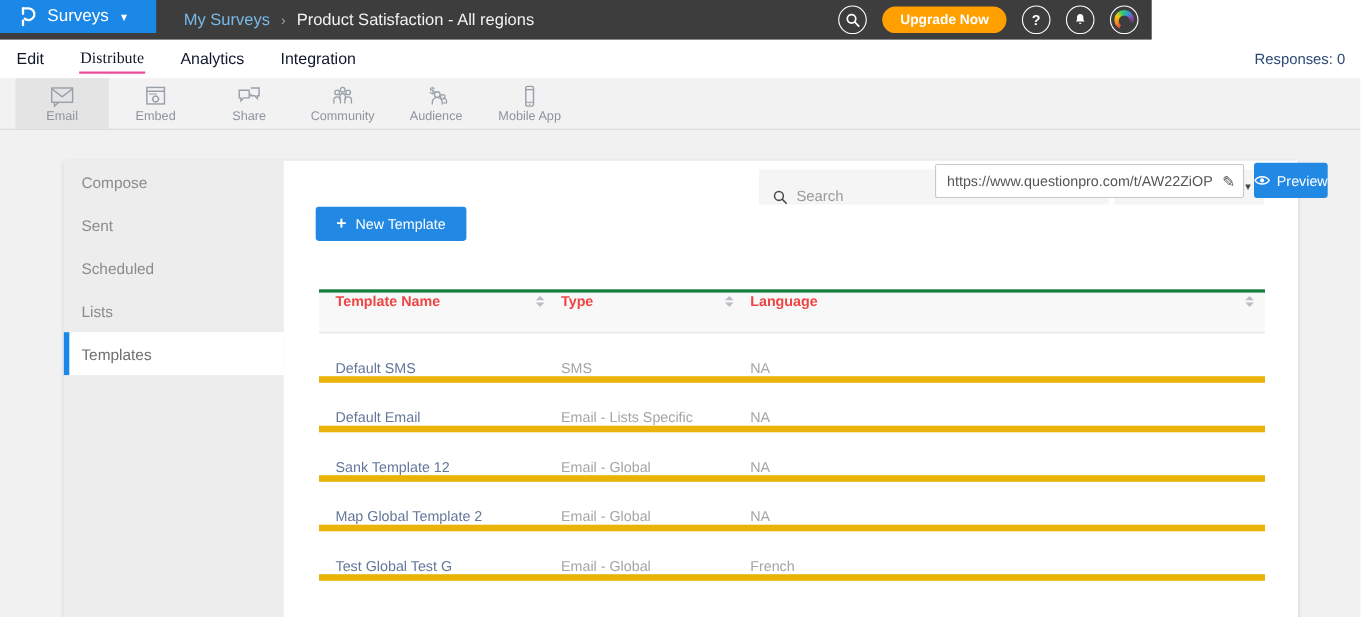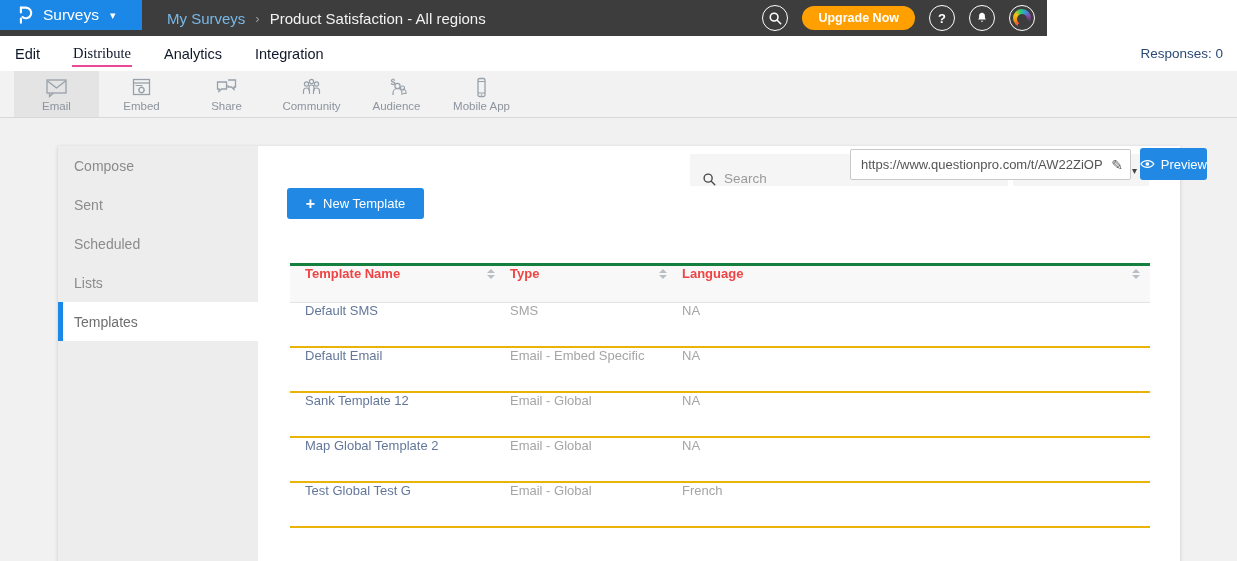--- a/index.html
+++ b/index.html
@@ -55,21 +55,21 @@
   .search-input { flex:1; border:none; outline:none; background:transparent; font-family:"Liberation Sans",sans-serif; font-size:13.5px; color:#555; }
   .search-input::placeholder { color:#9a9a9a; }
   .filter-dd { position:absolute; left:755px; top:8px; width:136px; height:32px; background:#f5f5f6; display:flex; align-items:center; justify-content:space-between; padding:0 12px; font-size:13px; color:#555; cursor:pointer; }
   .filter-dd .caret { color:#444; font-size:10px; }
   .new-template-btn { position:absolute; left:29px; top:42px; width:137px; height:31px; background:#2188e3; border-radius:3px; color:#fff; font-size:13px; display:flex; align-items:center; justify-content:center; gap:8px; cursor:pointer; }
   .new-template-btn .plus { font-size:16px; font-weight:bold; line-height:1; }
 
   
   .table { position:absolute; left:32px; top:117px; width:860px; }
   .thead { height:40px; background:#f8f8f9; border-top:3px solid #15803d; border-bottom:1px solid #e3e3e3; display:flex; align-items:flex-start; font-size:13px; font-weight:bold; color:#ef4444; }
-  .trow { height:45px; border-bottom:2px solid #eab308; display:flex; align-items:flex-start; font-size:13px; }
+  .trow { height:45px; border-bottom:6px solid #eab308; display:flex; align-items:flex-end; font-size:13px; }
   .c1 { width:215px; display:flex; align-items:center; justify-content:space-between; padding-left:15px; }
   .c2 { width:172px; display:flex; align-items:center; justify-content:space-between; padding-left:5px; }
   .c3 { flex:1; display:flex; align-items:center; justify-content:space-between; padding-left:5px; }
   .name-link { color:#64779a; cursor:pointer; }
   .cell-gray { color:#a5a5a5; }
   .sort { display:inline-flex; flex-direction:column; gap:2px; margin-right:10px; cursor:pointer; }
   .sort .up { width:0; height:0; border-left:4px solid transparent; border-right:4px solid transparent; border-bottom:4px solid #b9bec5; }
   .sort .dn { width:0; height:0; border-left:4px solid transparent; border-right:4px solid transparent; border-top:4px solid #b9bec5; }
 </style>
 </head>
@@ -260,21 +260,21 @@
             </div>
           <div class="c3">
               <span class="cell-gray">NA</span>
             </div>
         </div>
         <div class="trow">
           <div class="c1">
               <span class="name-link">Default Email</span>
             </div>
           <div class="c2">
-              <span class="cell-gray">Email - Embed Specific</span>
+              <span class="cell-gray">Email - Lists Specific</span>
             </div>
           <div class="c3">
               <span class="cell-gray">NA</span>
             </div>
         </div>
         <div class="trow">
           <div class="c1">
               <span class="name-link">Sank Template 12</span>
             </div>
           <div class="c2">

